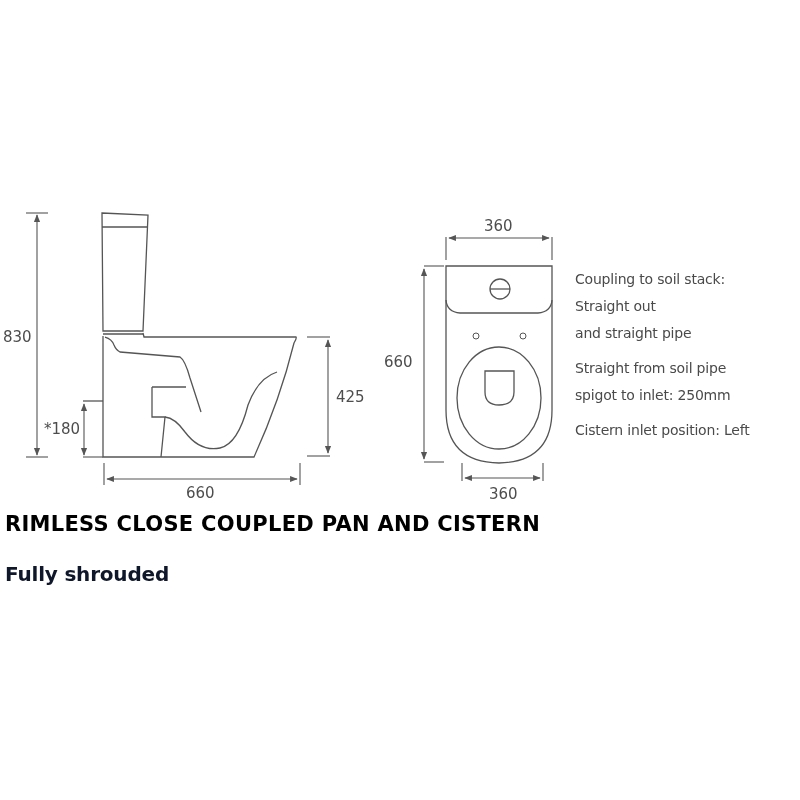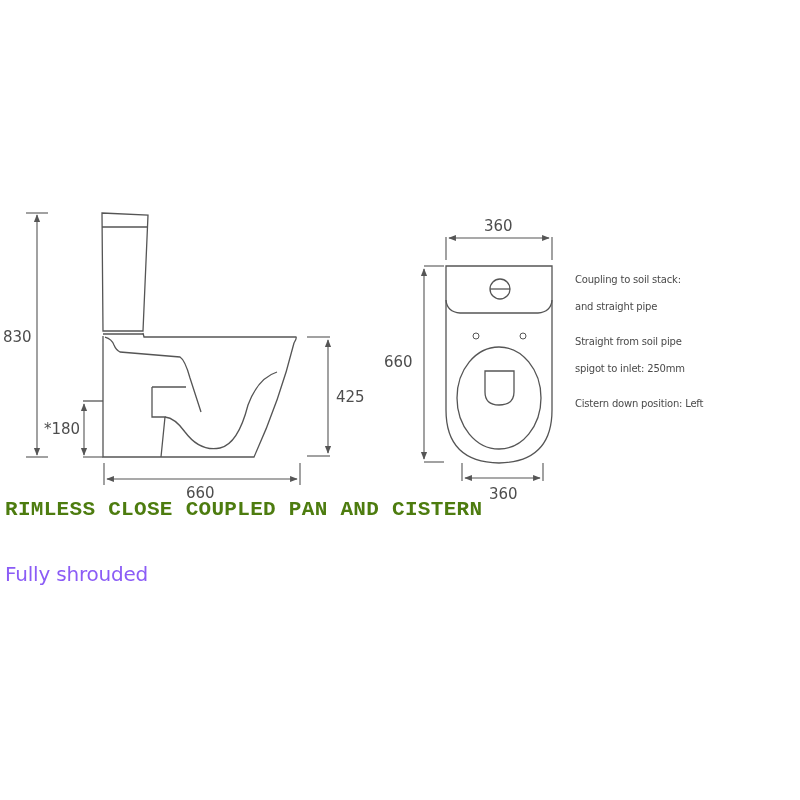--- a/index.html
+++ b/index.html
@@ -1,27 +1,27 @@
 <!DOCTYPE html>
 <html><head>
   <meta charset="utf-8">
   <style>
     html, body { margin: 0; padding: 0; background: #ffffff; }
     body { width: 800px; height: 800px; position: relative; overflow: hidden;
            font-family: "DejaVu Sans", "Liberation Sans", sans-serif; color: #4a4a4a; }
     #drawing { position: absolute; left: 0; top: 0; width: 800px; height: 800px; }
     .dim-text { font-family: "DejaVu Sans", sans-serif; font-size: 15px; fill: #4d4d4d; }
     .notes { position: absolute; left: 575px; top: 266px; width: 225px;
-             font-size: 10px; line-height: 27px; color: #4a4a4a; letter-spacing: -0.2px; }
+             font-size: 14px; line-height: 27px; color: #4a4a4a; letter-spacing: -0.2px; }
     .notes p { margin: 0 0 8px 0; }
     .notes span { display: block; white-space: nowrap; }
-    .title { position: absolute; left: 5px; top: 498px; font-size: 21px; font-weight: bold;
-             color: #4d7c0f; letter-spacing: 0.3px; white-space: nowrap; font-family: Liberation Mono, monospace; }
-    .subtitle { position: absolute; left: 5px; top: 562px; font-size: 20px; color: #8b5cf6;
-                white-space: nowrap; letter-spacing: -0.2px; }
+    .title { position: absolute; left: 5px; top: 512px; font-size: 21px; font-weight: bold;
+             color: #000000; letter-spacing: 0.3px; white-space: nowrap; }
+    .subtitle { position: absolute; left: 5px; top: 562px; font-size: 20px; color: #0f172a;
+                white-space: nowrap; letter-spacing: -0.2px; font-weight: bold; }
   </style>
 </head>
 <body>
 
 <svg id="drawing" viewBox="0 0 800 800" xmlns="http://www.w3.org/2000/svg">
   <defs>
     <marker id="arr" viewBox="0 0 10 10" refX="9" refY="5" markerWidth="7" markerHeight="7" orient="auto-start-reverse">
       <path d="M0,1 L10,5 L0,9 z" fill="#555"></path>
     </marker>
   </defs>
@@ -108,25 +108,26 @@
   <g>
     <text class="dim-text" x="484" y="231">360</text>
     <text class="dim-text" x="384" y="367">660</text>
     <text class="dim-text" x="489" y="499">360</text>
   </g>
 </svg>
 
 <div class="notes">
   <p>
     <span>Coupling to soil stack:</span>
+    <span>Straight out</span>
     <span>and straight pipe</span>
   </p>
   <p>
     <span>Straight from soil pipe</span>
     <span>spigot to inlet: 250mm</span>
   </p>
   <p>
-    <span>Cistern down position: Left</span>
+    <span>Cistern inlet position: Left</span>
   </p>
 </div>
 
 <div class="title">RIMLESS CLOSE COUPLED PAN AND CISTERN</div>
 <div class="subtitle">Fully shrouded</div>
 
 </body></html>

